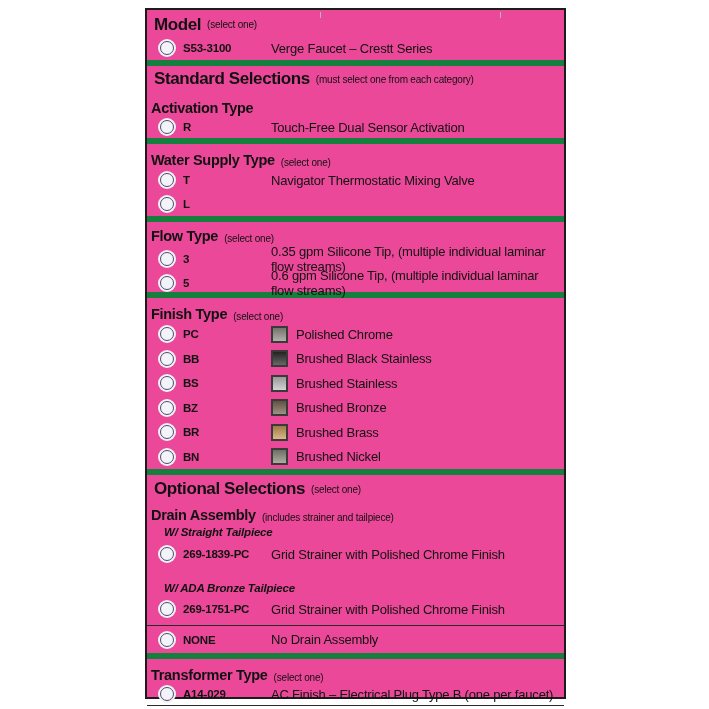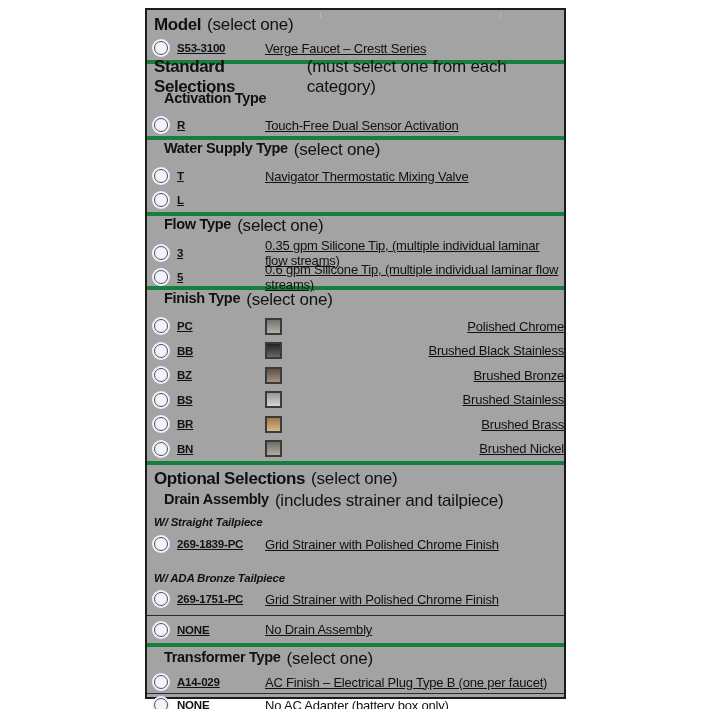--- a/index.html
+++ b/index.html
@@ -3,54 +3,54 @@
 <meta charset="utf-8">
 <style>
   html,body{margin:0;padding:0;}
   body{
     width:709px;height:709px;background:#ffffff;position:relative;
     font-family:"Liberation Sans","DejaVu Sans",sans-serif;color:#111;
     -webkit-font-smoothing:antialiased;
   }
   .sheet{
     position:absolute;left:145px;top:8px;width:421px;height:691px;
-    border:2px solid #1c1c1c;background:#a3a3a3;box-sizing:border-box;
+    border:2px solid #1c1c1c;background:#ec4899;box-sizing:border-box;
   }
   .tick{position:absolute;width:1px;height:6px;background:#b9b9b9;top:2px;}
   .tick.t1{left:173px;}
   .tick.t2{left:353px;}
-  .section{border-top:4px solid #15803d;box-sizing:border-box;}
+  .section{border-top:6px solid #15803d;box-sizing:border-box;}
   .section.first{border-top:none;}
   .hdr-big{
     display:flex;align-items:center;gap:6px;padding-left:7px;
     font-weight:bold;font-size:17px;letter-spacing:-0.4px;
   }
-  .hdr-big .note, .hdr-mid .note{font-weight:normal;font-size:17px;letter-spacing:-0.2px;}
+  .hdr-big .note, .hdr-mid .note{font-weight:normal;font-size:10px;letter-spacing:-0.2px;}
   .hdr-mid{
-    display:flex;align-items:flex-start;gap:6px;padding-left:17px;
+    display:flex;align-items:flex-end;gap:6px;padding-left:4px;
     font-weight:bold;font-size:14.5px;letter-spacing:-0.3px;
   }
   .row{
     display:grid;grid-template-columns:23px 88px 1fr;align-items:center;
-    padding-left:7px;box-sizing:border-box;text-decoration:underline;
+    padding-left:13px;box-sizing:border-box;
   }
   .radio{
     width:14px;height:14px;border-radius:50%;
     border:1.5px solid #50505e;background:#f3f3fb;
     box-shadow:0 0 0 2px #f0f1fa;box-sizing:border-box;cursor:pointer;
   }
   .code{font-weight:bold;font-size:11.5px;letter-spacing:-0.2px;}
   .desc{font-size:13px;letter-spacing:-0.2px;}
-  .desc-flex{display:flex;align-items:center;gap:8px;justify-content:space-between;}
+  .desc-flex{display:flex;align-items:center;gap:8px;}
   .swatch{
     width:17px;height:17px;border:2px solid #3a3a3a;box-sizing:border-box;
     background-image:linear-gradient(180deg,rgba(0,0,0,0.22),rgba(255,255,255,0.28));
   }
   .italic-lbl{
-    padding-left:7px;display:flex;align-items:center;
+    padding-left:17px;display:flex;align-items:center;
     font-style:italic;font-weight:bold;font-size:11.5px;letter-spacing:-0.2px;
   }
   .thin-div{height:1px;background:#2a2a2a;}
   
   .h22{height:22px}.h23{height:23px}.h24{height:24px}.h245{height:24.5px}
   .h26{height:26px}.h27{height:27px}.h18{height:18px}.h12{height:12px}
   .pt2{padding-top:2px}
 </style>
 </head>
 <body>
@@ -135,32 +135,32 @@
     <div class="row h245">
       <span class="radio"></span>
       <span class="code">BB</span>
       <span class="desc desc-flex">
         <span class="swatch" style="background-color: rgb(46, 45, 43);"></span>
         <span>Brushed Black Stainless</span>
       </span>
     </div>
     <div class="row h245">
       <span class="radio"></span>
+      <span class="code">BS</span>
+      <span class="desc desc-flex">
+        <span class="swatch" style="background-color: rgb(195, 195, 195);"></span>
+        <span>Brushed Stainless</span>
+      </span>
+    </div>
+    <div class="row h245">
+      <span class="radio"></span>
       <span class="code">BZ</span>
       <span class="desc desc-flex">
         <span class="swatch" style="background-color: rgb(123, 103, 83);"></span>
         <span>Brushed Bronze</span>
-      </span>
-    </div>
-    <div class="row h245">
-      <span class="radio"></span>
-      <span class="code">BS</span>
-      <span class="desc desc-flex">
-        <span class="swatch" style="background-color: rgb(195, 195, 195);"></span>
-        <span>Brushed Stainless</span>
       </span>
     </div>
     <div class="row h245">
       <span class="radio"></span>
       <span class="code">BR</span>
       <span class="desc desc-flex">
         <span class="swatch" style="background-color: rgb(203, 156, 89);"></span>
         <span>Brushed Brass</span>
       </span>
     </div>

